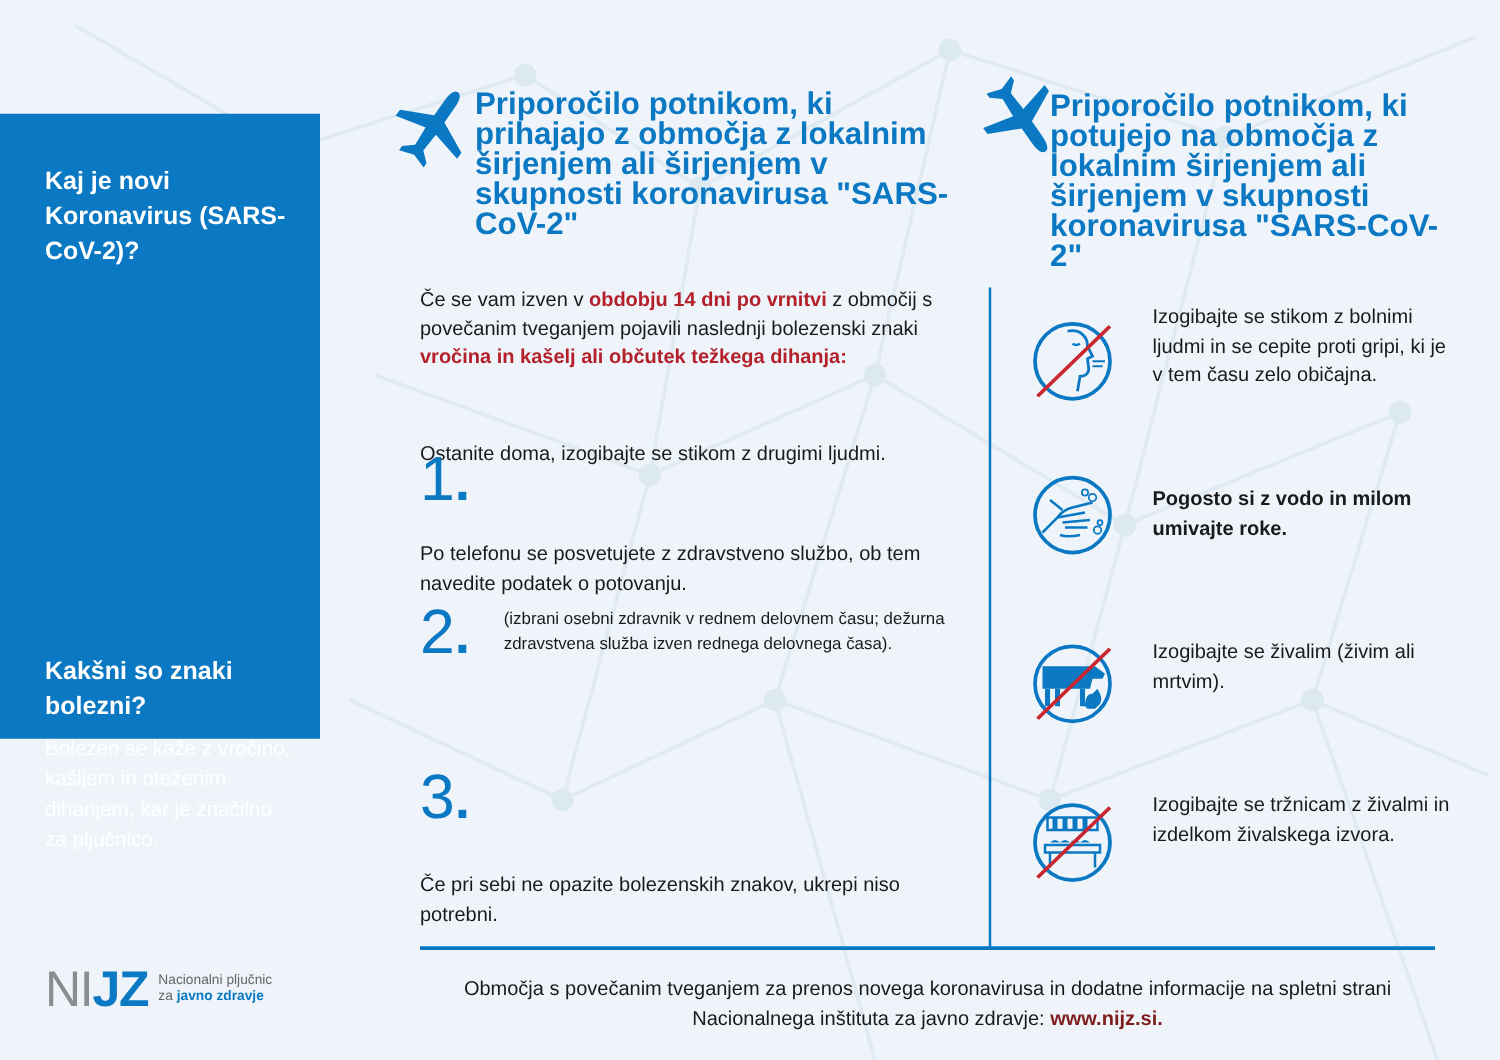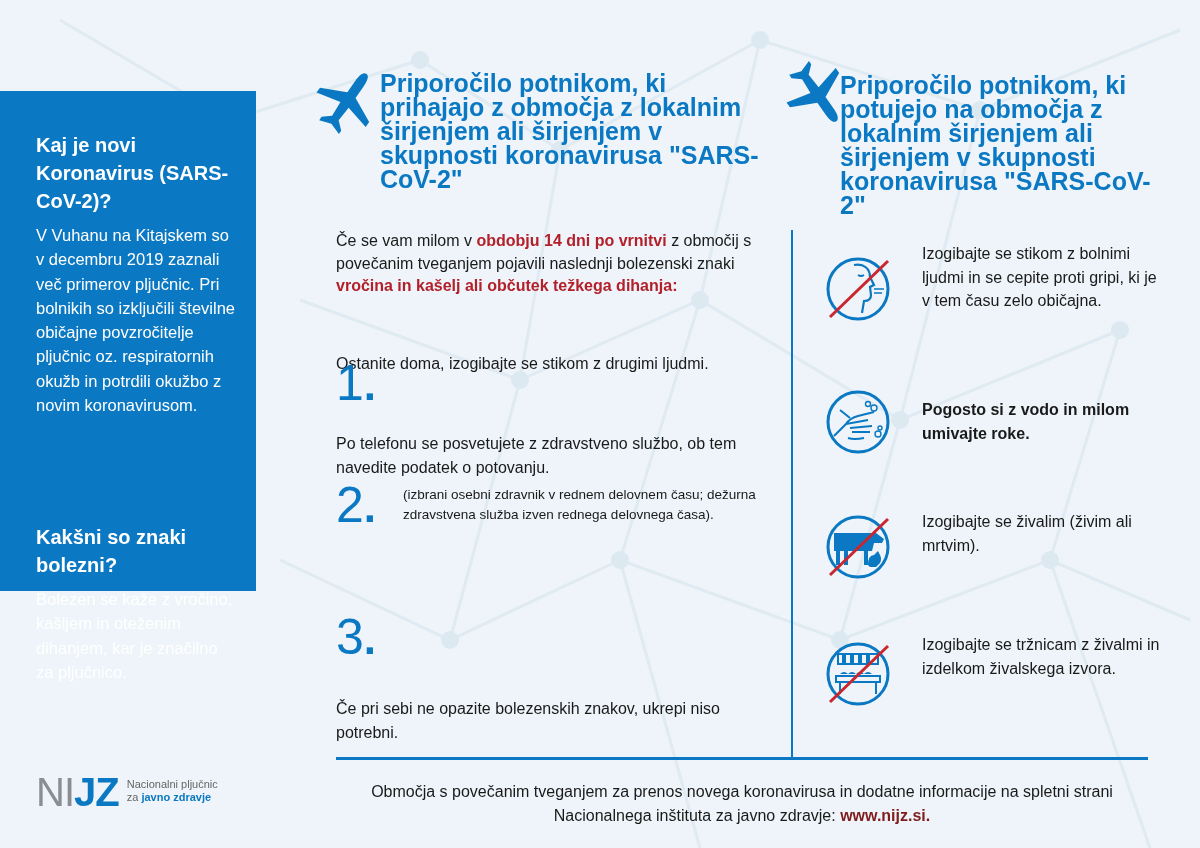--- a/index.html
+++ b/index.html
@@ -69,21 +69,21 @@
 
   
   .vline { position: absolute; left: 791px; top: 230px; width: 2px; height: 528px; background: #0a78c2; z-index: 1; }
   .hline { position: absolute; left: 336px; top: 757px; width: 812px; height: 3px; background: #0a78c2; z-index: 1; }
 
   
   .tip { position: absolute; left: 824px; z-index: 1; display: flex; align-items: flex-start; }
   .tip .ico { width: 68px; height: 68px; flex: none; }
   .tip .label { position: absolute; left: 98px; width: 240px; font-size: 16px; line-height: 23.5px; }
   .tip.t1 { top: 255px; } .tip.t1 .label { top: -13px; }
-  .tip.t2 { top: 388px; font-weight: bold; } .tip.t2 .label { top: 10px; }
+  .tip.t2 { top: 378px; font-weight: bold; } .tip.t2 .label { top: 10px; }
   .tip.t3 { top: 513px; } .tip.t3 .label { top: -3px; }
   .tip.t4 { top: 640px; } .tip.t4 .label { top: -7px; }
 
   
   .footer {
     position: absolute; left: 336px; top: 780px; width: 812px; z-index: 1;
     text-align: center; font-size: 16px; line-height: 24px;
   }
   .footer .link { color: #7f1d1d; font-weight: bold; }
 </style>
@@ -111,21 +111,20 @@
       <circle cx="1120" cy="330" r="9"></circle>
     <circle cx="450" cy="640" r="9"></circle>
       <circle cx="620" cy="560" r="9"></circle>
       <circle cx="840" cy="640" r="9"></circle>
     <circle cx="1050" cy="560" r="9"></circle>
   </g>
 </svg>
 
 <aside class="sidebar">
   <h2>Kaj je novi Koronavirus (SARS-CoV-2)?</h2>
-  <p>V Vuhanu na Kitajskem so v decembru 2019 zaznali več primerov pljučnic. Pri bolnikih so izključili številne običajne povzročitelje pljučnic oz. respiratornih okužb in potrdili okužbo z novim koronavirusom.</p>
   <div class="sec2">
     <h2>Kakšni so znaki bolezni?</h2>
     <p>Bolezen se kaže z vročino, kašljem in oteženim dihanjem, kar je značilno za pljučnico.</p>
   </div>
 </aside>
 
 <div class="logo">
   <div class="logo-mark">
     <span class="g">NI</span><span class="b">JZ</span>
   </div>
@@ -143,21 +142,21 @@
 <div class="heading h1">Priporočilo potnikom, ki prihajajo z območja z lokalnim širjenjem ali širjenjem v skupnosti koronavirusa "SARS-CoV-2"</div>
 
 <svg class="plane p2" viewBox="0 0 64 82">
   <g transform="translate(32 40) rotate(145)">
     <path fill="#0a78c2" d="M0 -32 C4 -32 5 -26 5 -20 L5 -6 L30 6 L30 12 L5 6 L4 22 L12 29 L12 33 L0 29 L-12 33 L-12 29 L-4 22 L-5 6 L-30 12 L-30 6 L-5 -6 L-5 -20 C-5 -26 -4 -32 0 -32 Z"></path>
   </g>
 </svg>
 <div class="heading h2">Priporočilo potnikom, ki potujejo na območja z lokalnim širjenjem ali širjenjem v skupnosti koronavirusa "SARS-CoV-2"</div>
 
 <div class="intro">
-  <span>Če se vam milom v </span><span class="red">obdobju 14 dni po vrnitvi</span><span> z območij s povečanim tveganjem pojavili naslednji bolezenski znaki </span><span class="red">vročina in kašelj ali občutek težkega dihanja:</span>
+  <span>Če se vam izven v </span><span class="red">obdobju 14 dni po vrnitvi</span><span> z območij s povečanim tveganjem pojavili naslednji bolezenski znaki </span><span class="red">vročina in kašelj ali občutek težkega dihanja:</span>
 </div>
 
 <div class="step s1">
   <div class="num"><span>1</span><span class="dot">.</span></div>
   <div class="txt">Ostanite doma, izogibajte se stikom z drugimi ljudmi.</div>
 </div>
 <div class="step s2">
   <div class="num"><span>2</span><span class="dot">.</span></div>
   <div class="txt">Po telefonu se posvetujete z zdravstveno službo, ob tem navedite podatek o potovanju.</div>
   <div class="small">(izbrani osebni zdravnik v rednem delovnem času; dežurna zdravstvena služba izven rednega delovnega časa).</div>

